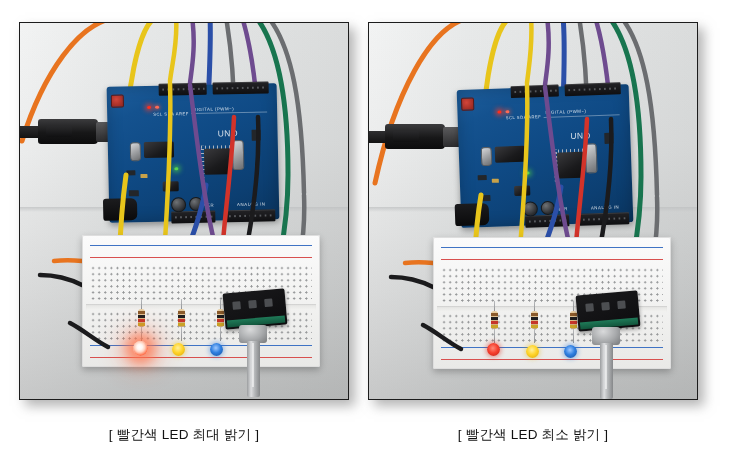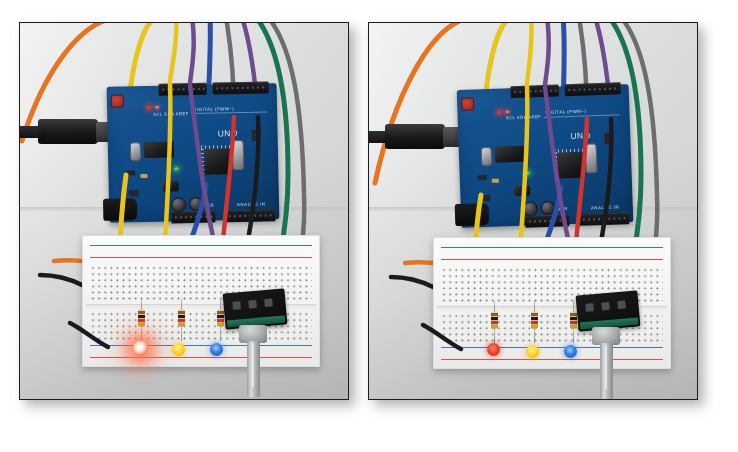--- a/index.html
+++ b/index.html
@@ -366,20 +366,21 @@
 
         <div class="led led-red-on" style="left:113px; top:318px; width:15px; height:15px;"></div>
         <div class="led led-yellow" style="left:152px; top:320px; width:13px; height:13px;"></div>
         <div class="led led-blue" style="left:190px; top:320px; width:13px; height:13px;"></div>
 
         <svg class="wire-svg" width="330" height="378">
           <path d="M 50,300 C 62,306 76,318 88,324" stroke="#1b1b1d" stroke-width="4.5" fill="none" stroke-linecap="round"></path>
         </svg>
       </div>
 
+      <div class="caption">[ 빨간색 LED 최대 밝기 ]</div>
     </div>
 
     <div class="figure right">
       <div class="photo-frame">
         <div class="backdrop"></div>
 
         <svg class="wire-svg" width="330" height="378">
           <path d="M 6,160 C 22,86 60,-10 112,-6" stroke="#e8741f" stroke-width="5" fill="none" stroke-linecap="round"></path>
           <path d="M 112,170 C 110,92 122,-8 146,-6" stroke="#e8c51b" stroke-width="5" fill="none" stroke-linecap="round"></path>
           <path d="M 162,-6 C 164,22 160,42 158,60" stroke="#e8c51b" stroke-width="4.5" fill="none" stroke-linecap="round"></path>
@@ -492,16 +493,17 @@
 
         <div class="led led-red-dim" style="left:118px; top:320px; width:13px; height:13px;"></div>
         <div class="led led-yellow" style="left:157px; top:322px; width:13px; height:13px;"></div>
         <div class="led led-blue" style="left:195px; top:322px; width:13px; height:13px;"></div>
 
         <svg class="wire-svg" width="330" height="378">
           <path d="M 54,302 C 66,308 80,320 92,326" stroke="#1b1b1d" stroke-width="4.5" fill="none" stroke-linecap="round"></path>
         </svg>
       </div>
 
+      <div class="caption">[ 빨간색 LED 최소 밝기 ]</div>
     </div>
 
   </div>
 </div>
 
 </body></html>

